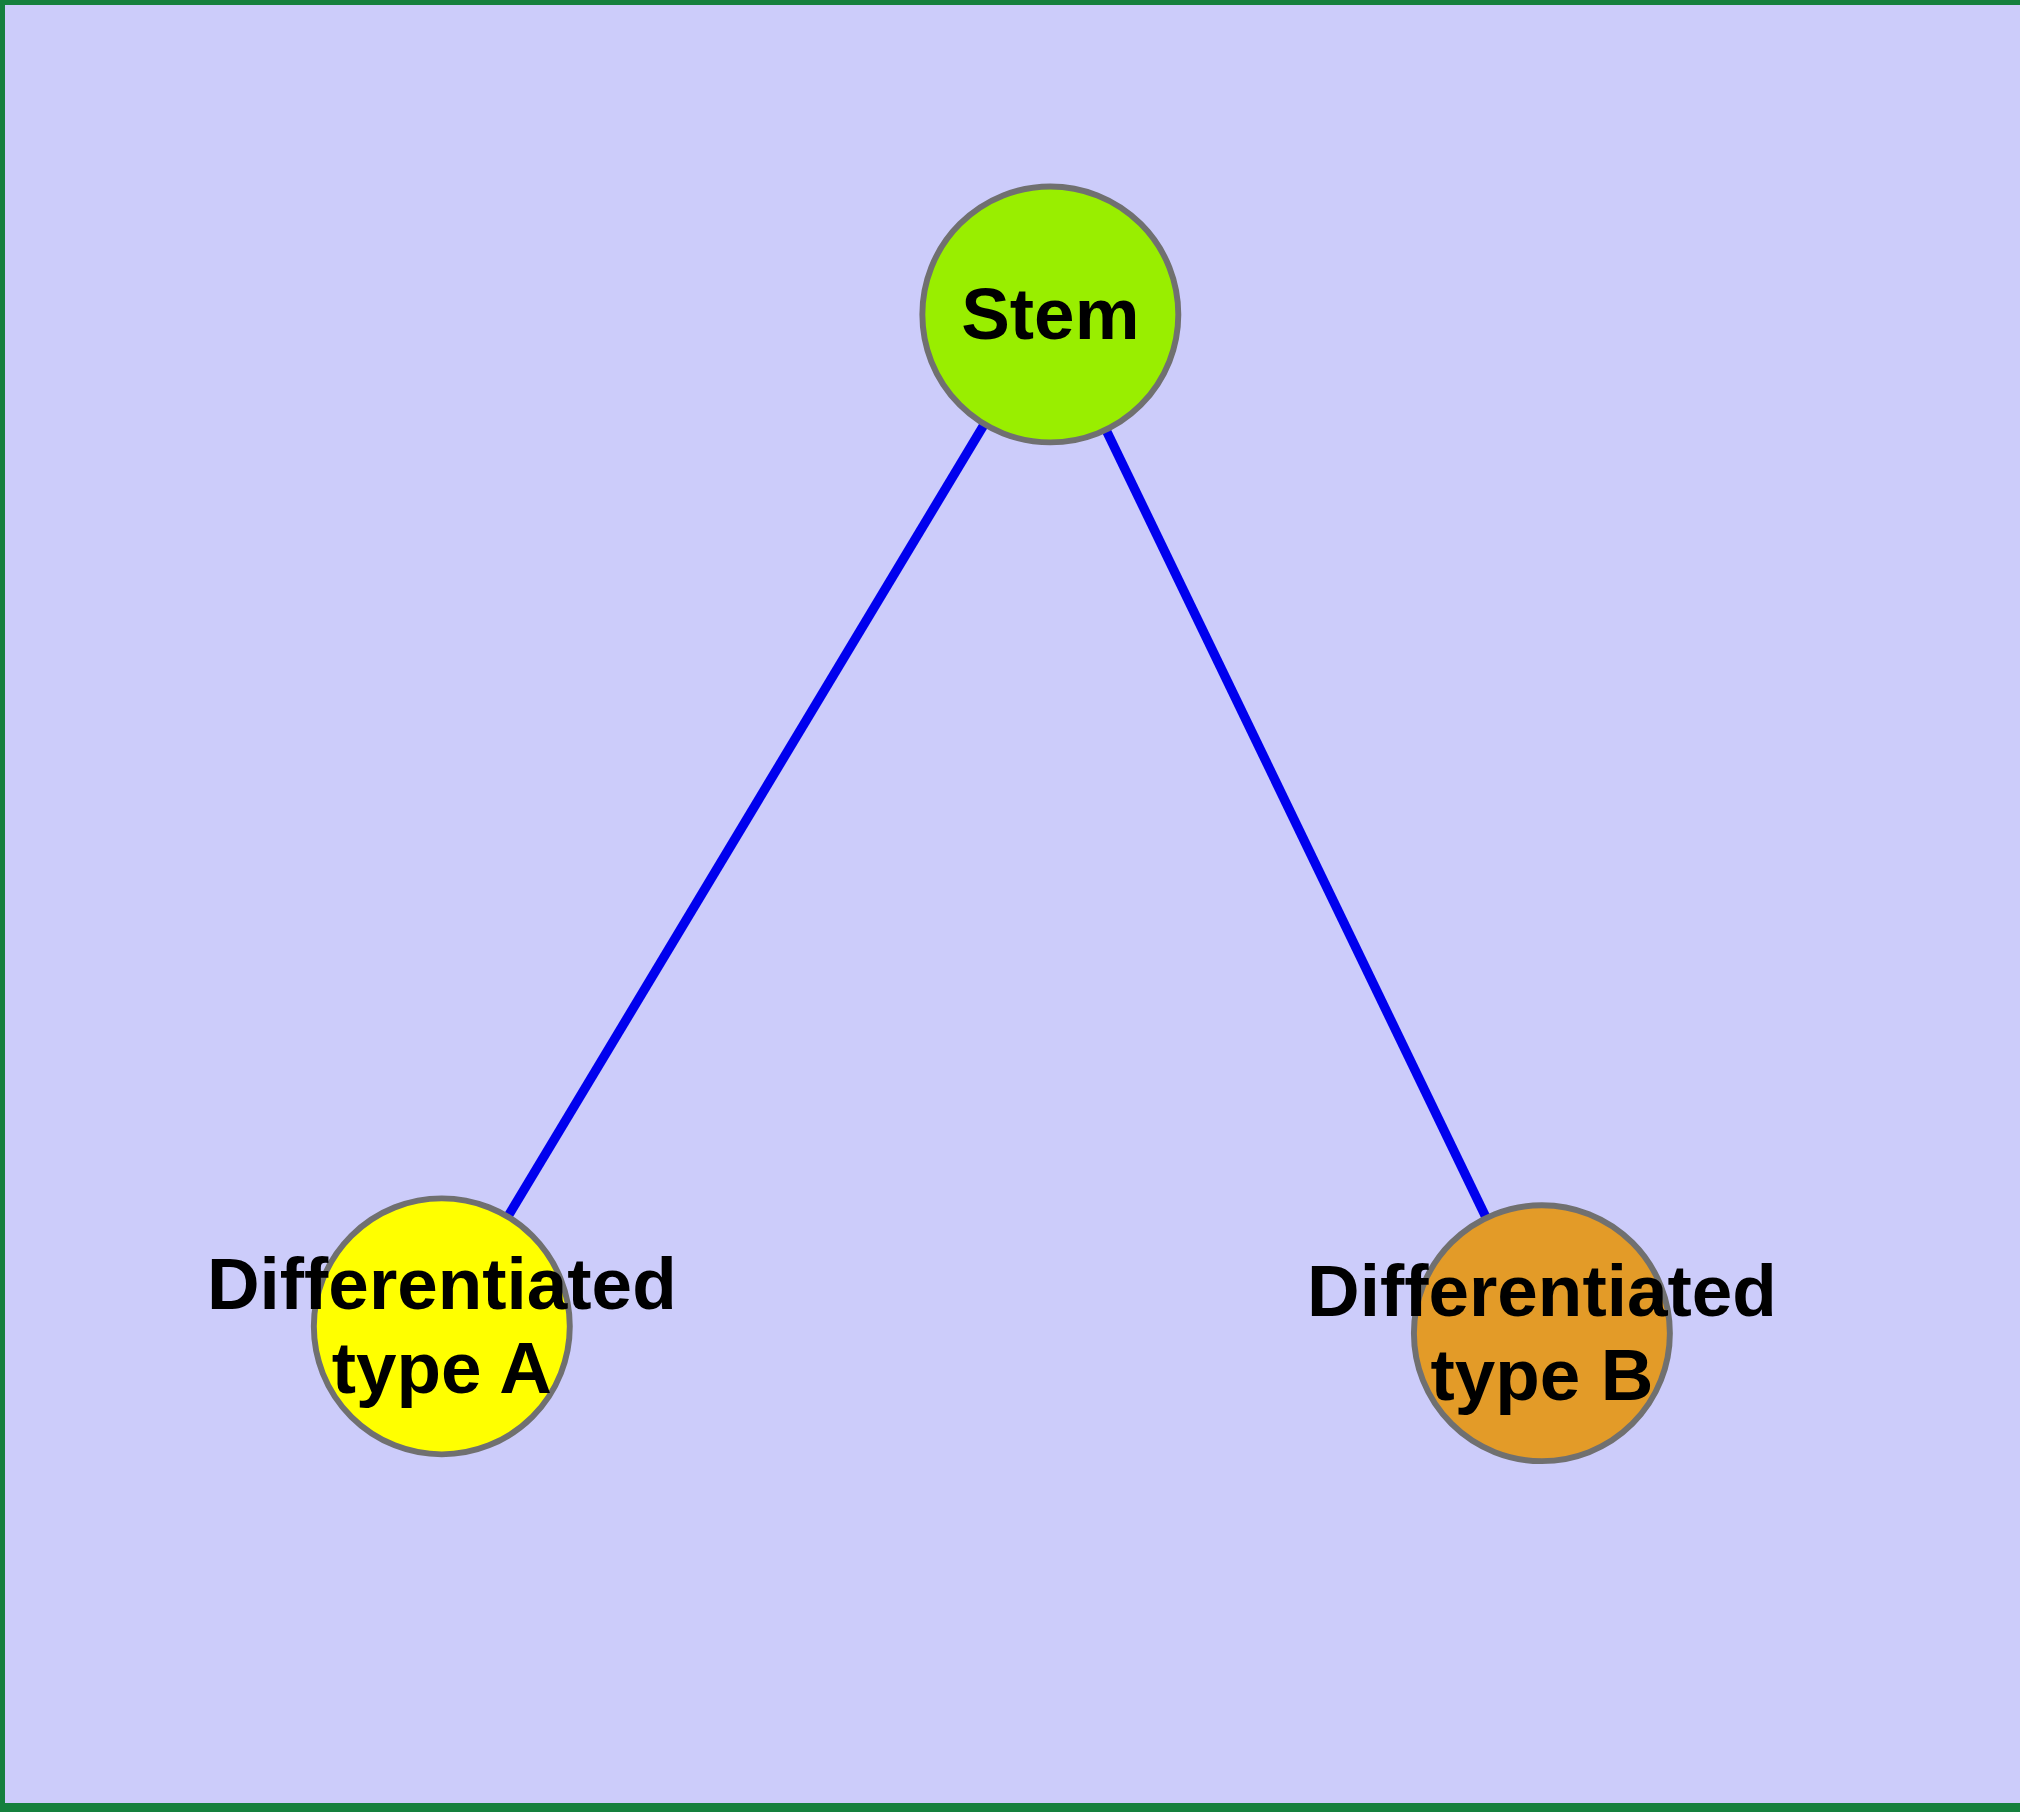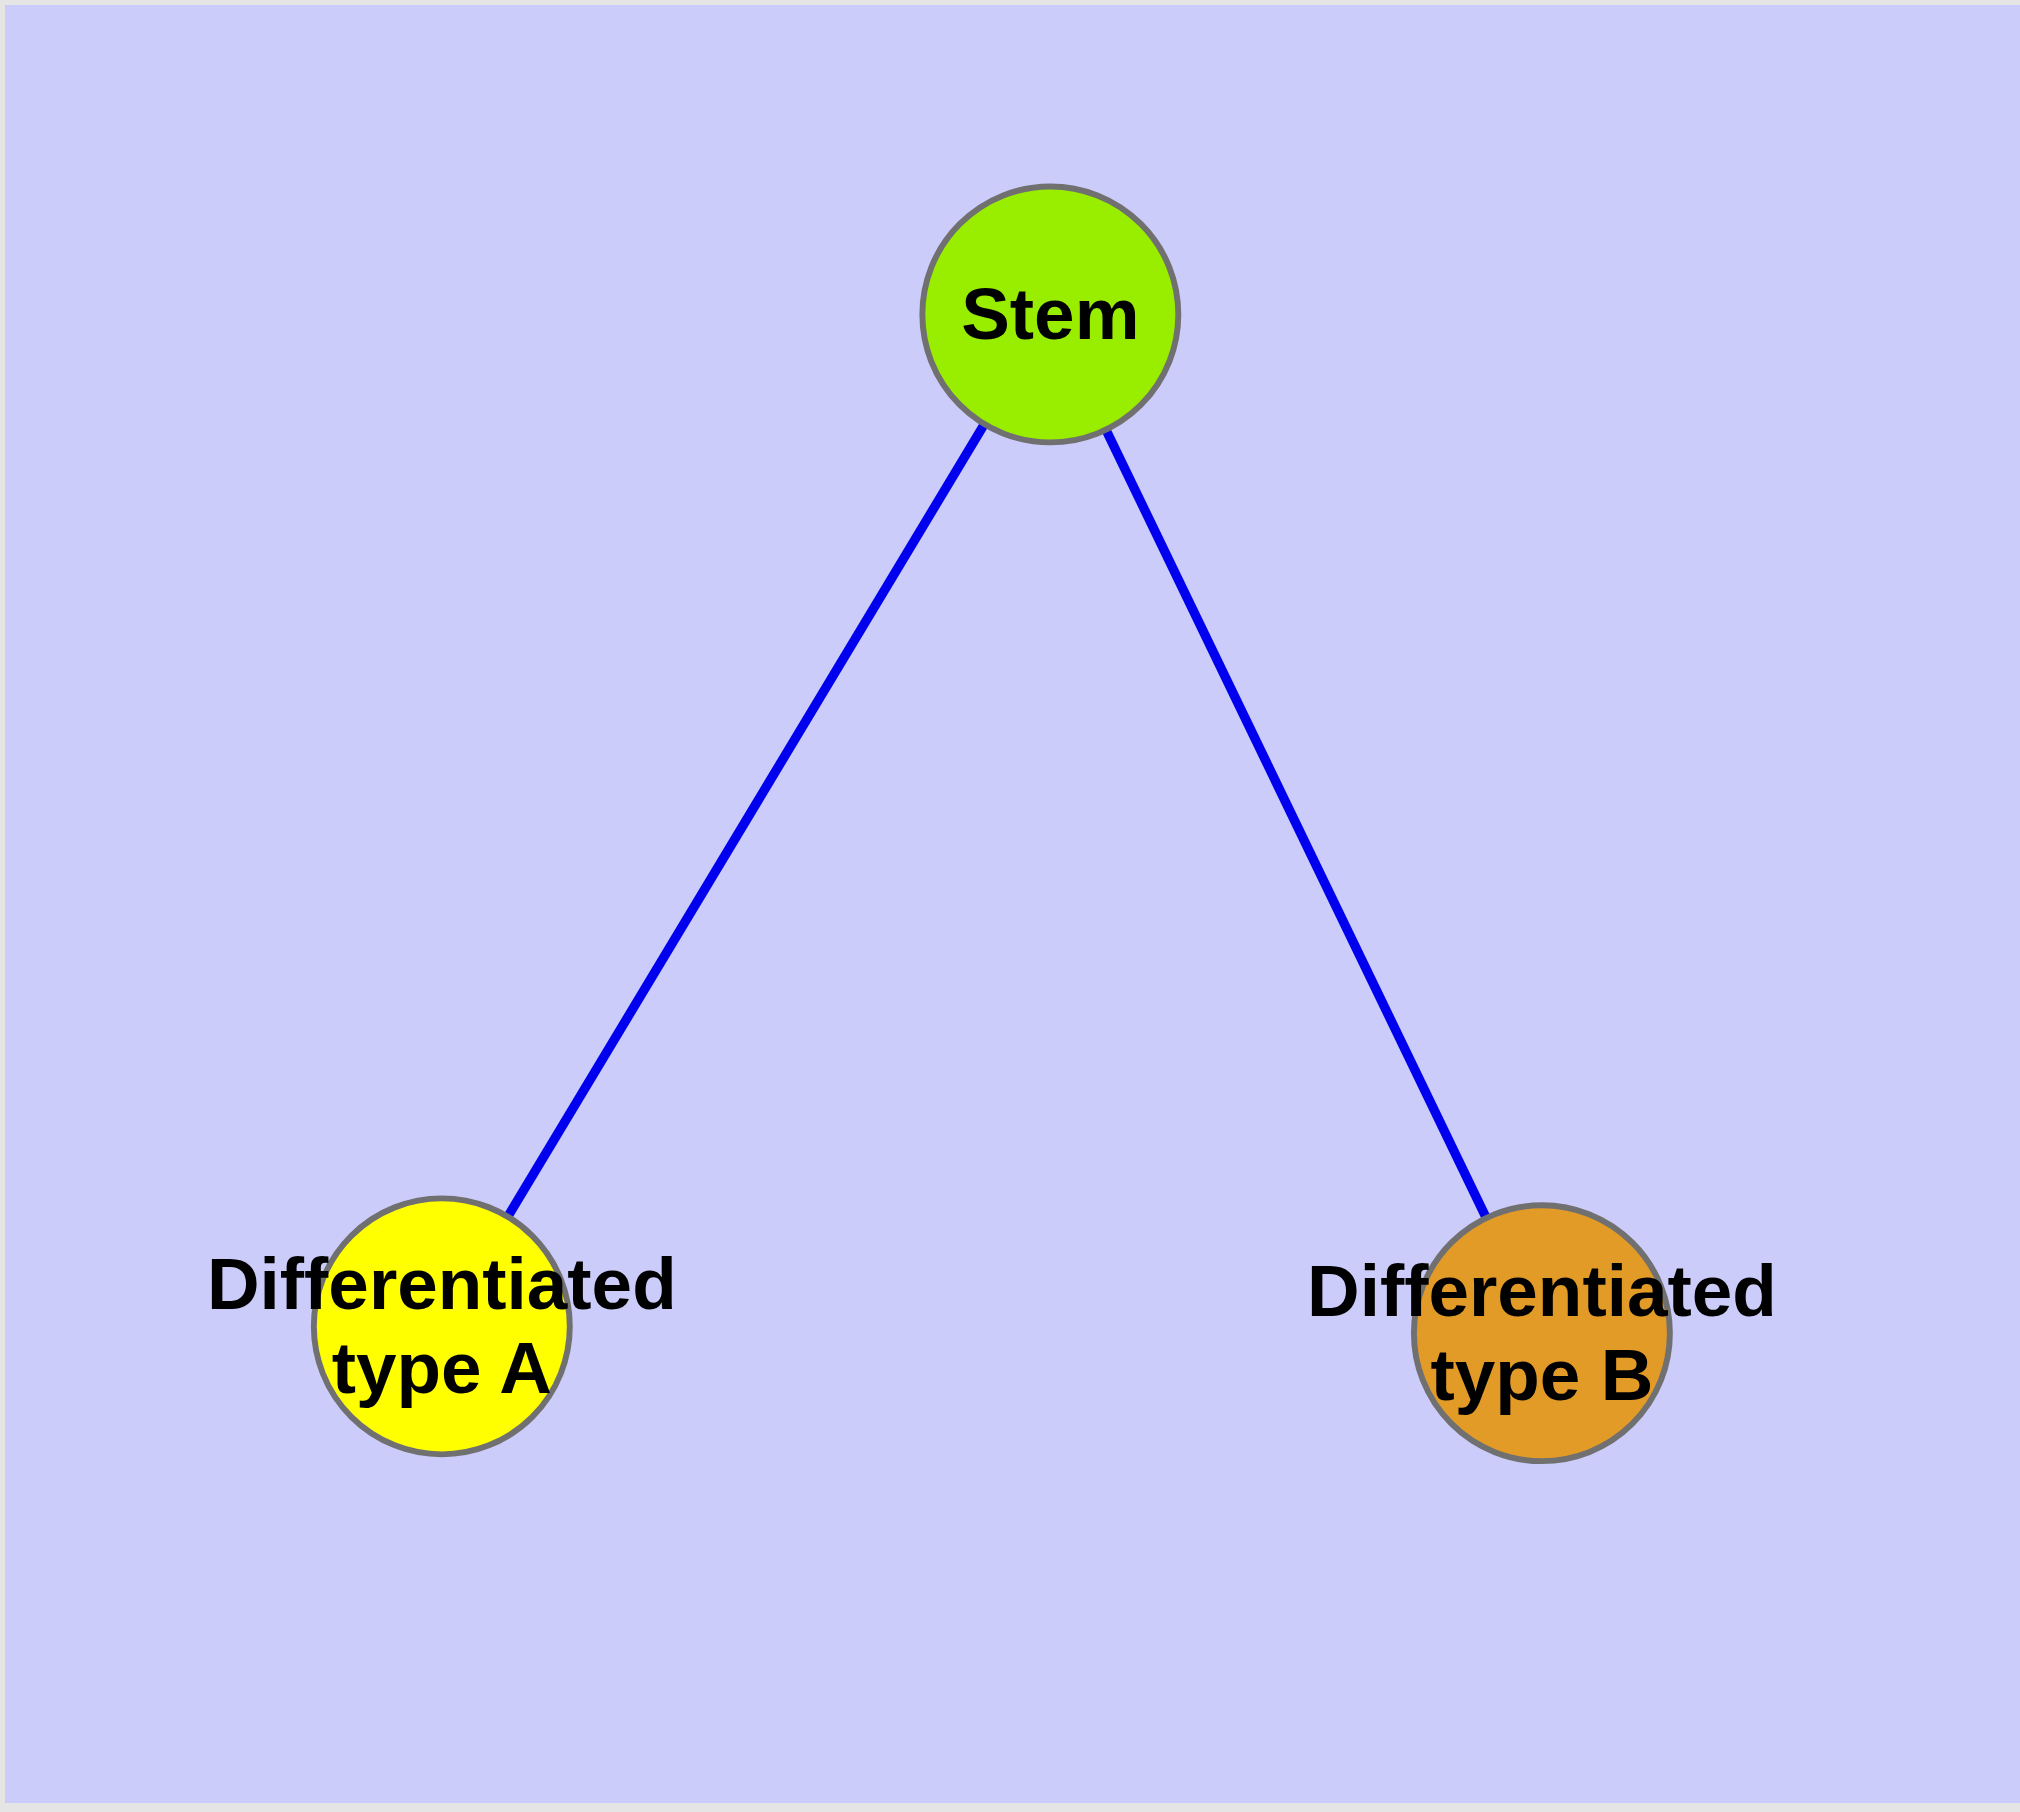--- a/index.html
+++ b/index.html
@@ -46,21 +46,21 @@
   .node-label-text {
     font-family: "Liberation Sans", "DejaVu Sans", sans-serif;
     font-weight: bold;
     fill: #000000;
     text-anchor: middle;
   }
 </style>
 </head>
 <body>
 
-<div id="graph-canvas" style="background: #e5e5e5;">
+<div id="graph-canvas" style="background: #15803d;">
   <div id="plot-plate" style="background: rgb(204, 204, 250);"></div>
 
   <svg id="graph-svg" viewBox="0 0 2384 2138" xmlns="http://www.w3.org/2000/svg">
 
     <g id="edges-layer">
         <line x1="1162.2143533776623" y1="498.6908942438319" x2="597.7856466223378" y2="1437.309105756168" stroke="#0000ee" stroke-width="11" stroke-linecap="butt"></line>
         <line x1="1303.7526327790806" y1="505.1942493111293" x2="1754.2473672209194" y2="1438.8057506888706" stroke="#0000ee" stroke-width="11" stroke-linecap="butt"></line>
       </g>
     <g id="nodes-layer">
         <circle cx="1239" cy="371" r="151" fill="#99ee00" stroke="#707070" stroke-width="7"></circle>

